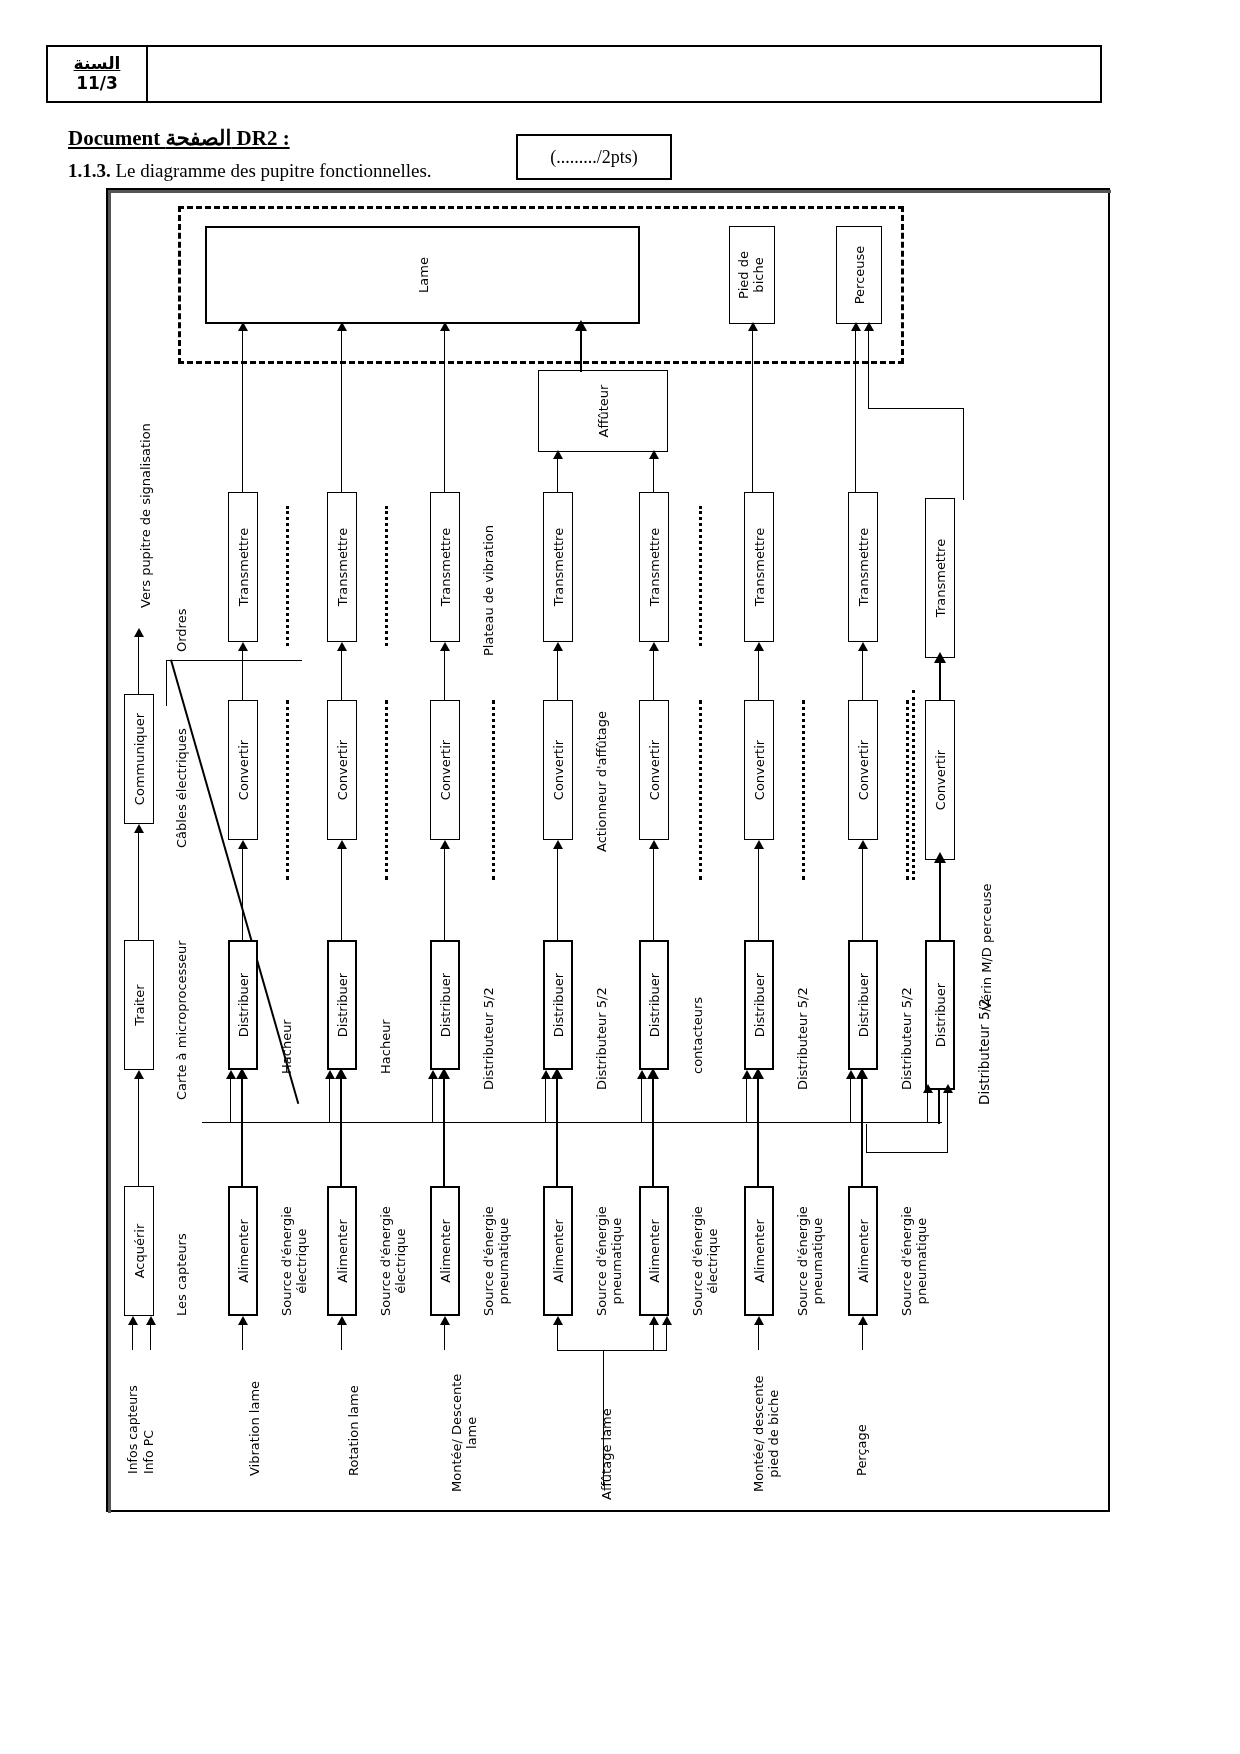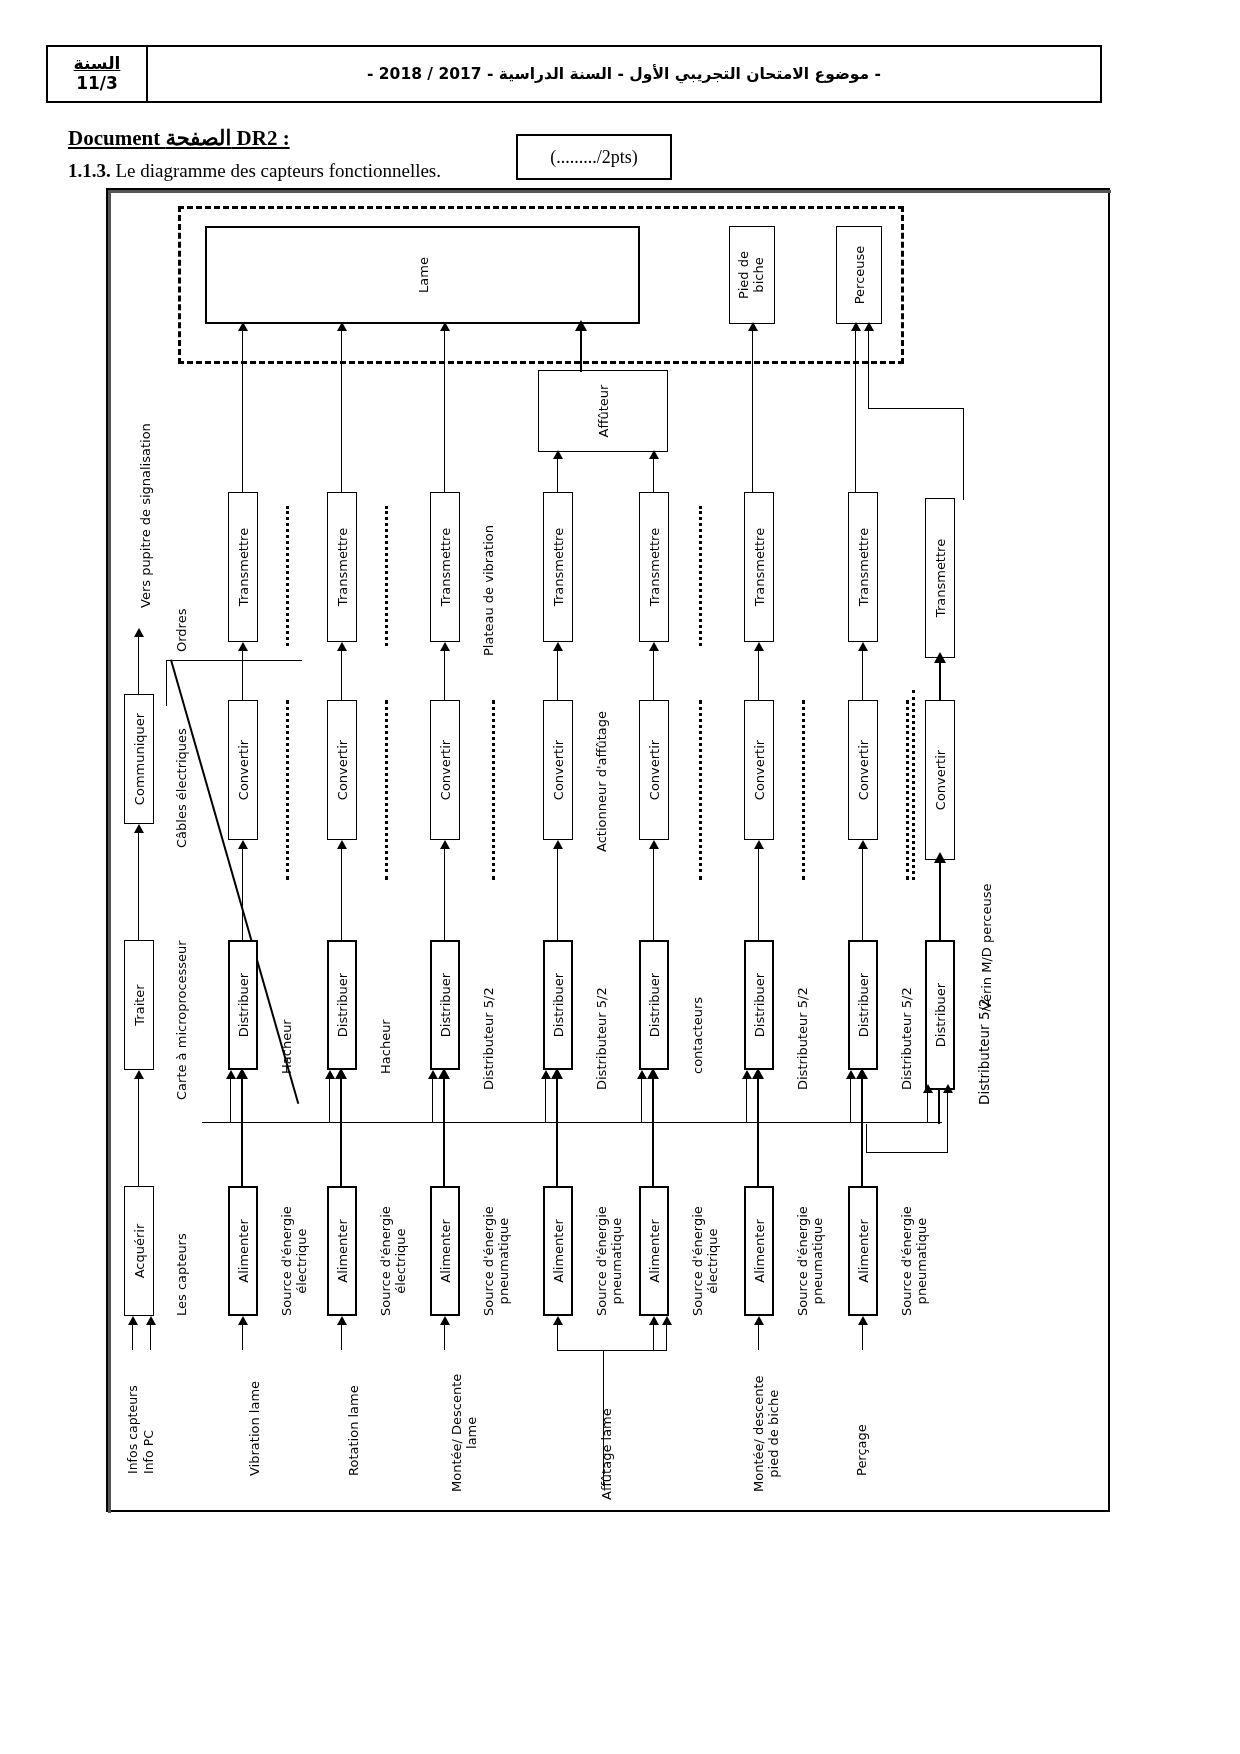--- a/index.html
+++ b/index.html
@@ -54,28 +54,27 @@
 <body>
 
 <div class="page">
 
   <div class="hdr">
     <div class="hdr-page">
       <div class="u">السنة</div>
       <div>11/3</div>
     </div>
     <div class="hdr-main">
-      <div>- موضوع الامتحان التجريبي الأول  - السنة الدراسية - 2017 / 2018 -</div>
     </div>
   </div>
 
   <div class="doc-title">Document الصفحة DR2 :</div>
   <div class="q-num">
     <b>1.1.3.</b>
-    <span>Le diagramme des capteurs fonctionnelles.</span>
+    <span>Le diagramme des pupitre fonctionnelles.</span>
   </div>
   <div class="pts-box">(........./2pts)</div>
 
   <div class="frame"></div>
   <div class="inner-shadow"></div>
   <div class="dashed-box"></div>
 
   <div class="vbox thick" style="left:205px;top:226px;width:435px;height:98px;">
     <span>Lame</span>
   </div>

